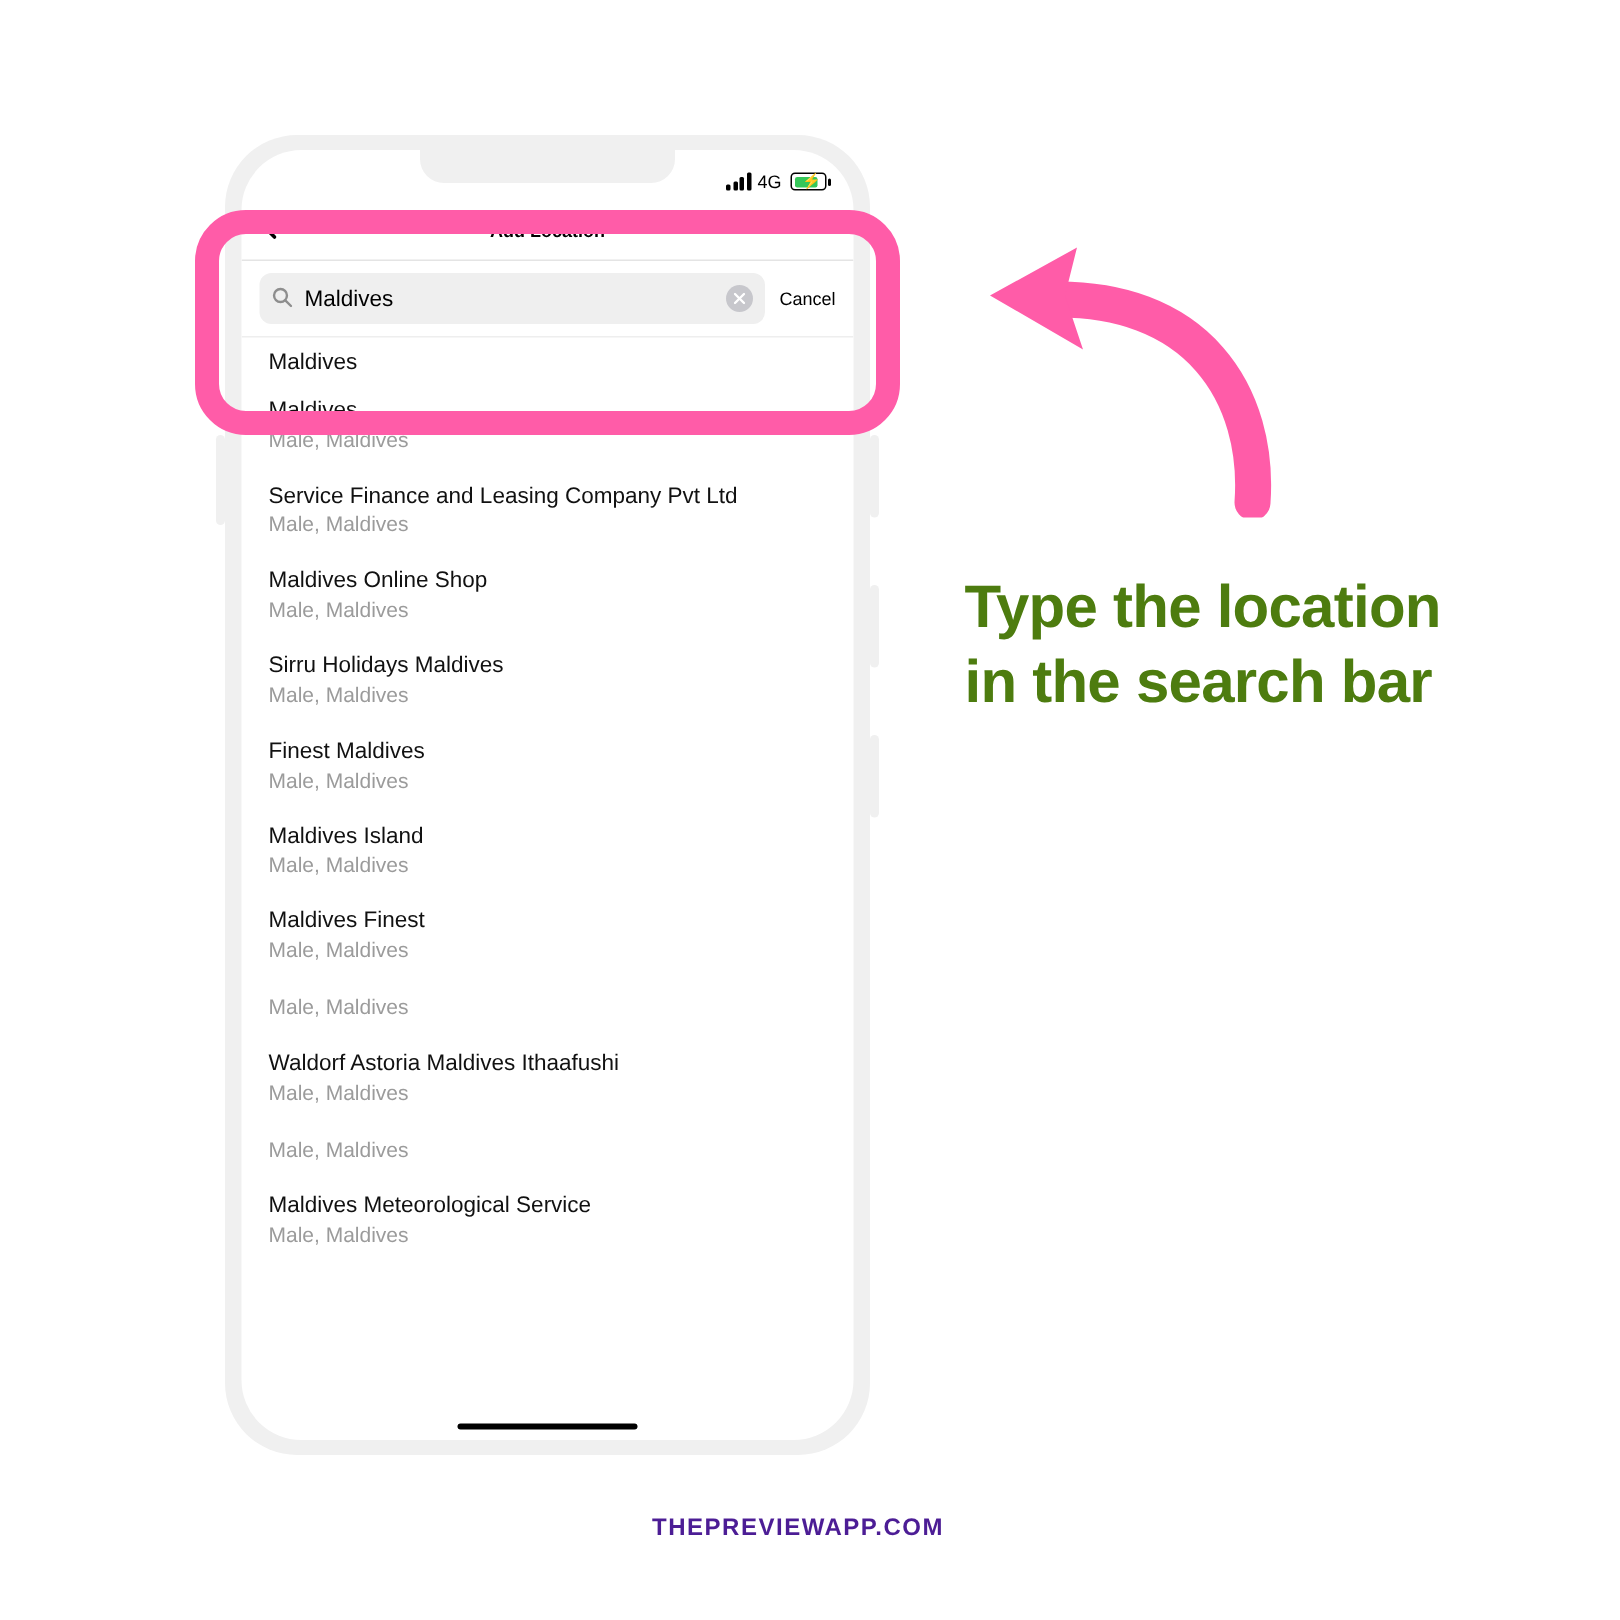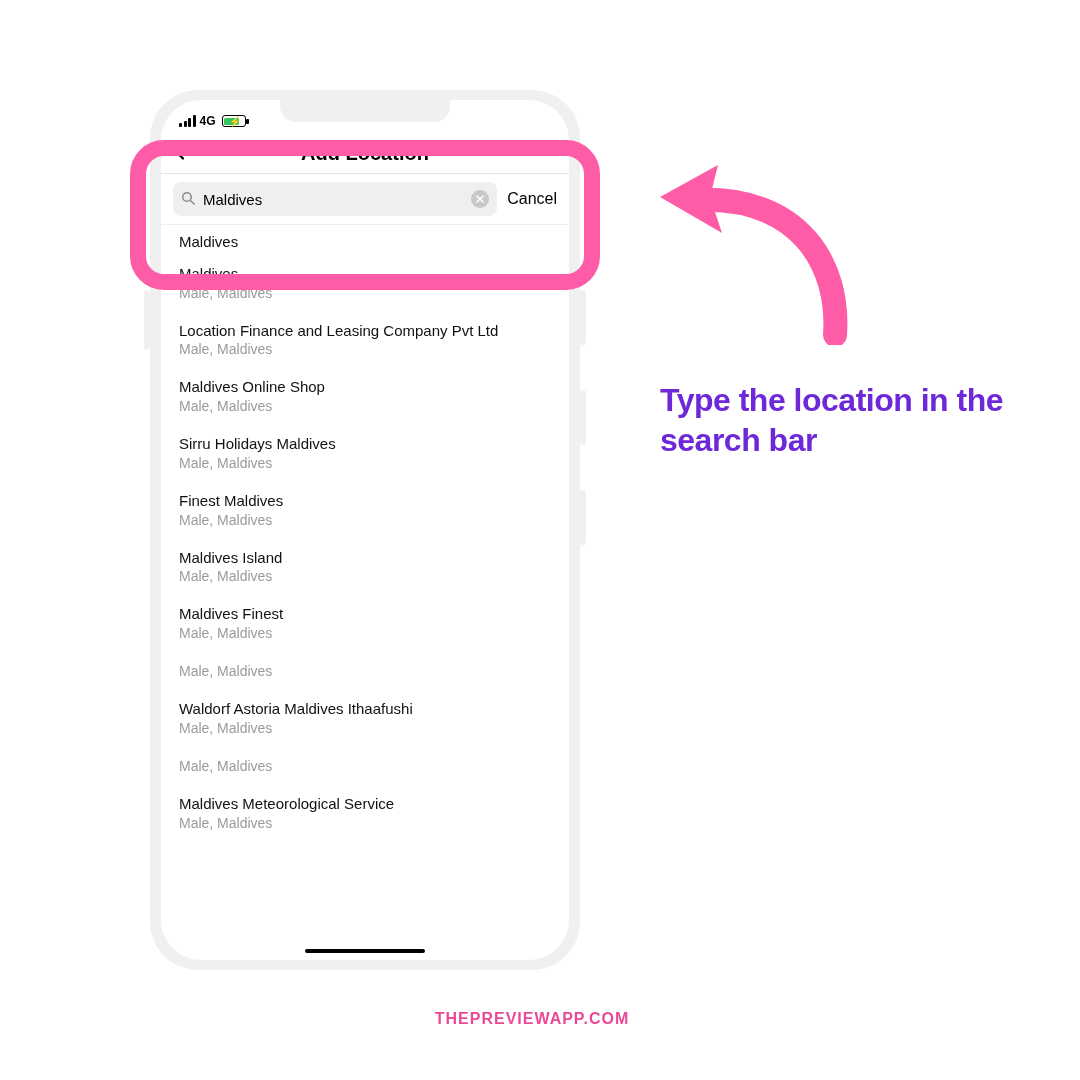--- a/index.html
+++ b/index.html
@@ -55,25 +55,25 @@
     border-bottom-left-radius: 16px;
     border-bottom-right-radius: 16px;
     z-index: 5;
   }
 
   
   .status-bar {
     height: 34px;
     display: flex;
     align-items: center;
-    justify-content: flex-start;
+    justify-content: flex-end;
     gap: 4px;
     padding: 8px 18px 0 18px;
     font-size: 12px;
-    font-weight: 700;
+    font-weight: 400;
     color: #000;
   }
   .signal-bars { display:flex; align-items:flex-end; gap:1.5px; height:12px; }
   .signal-bars span { width:3px; background:#000; border-radius:1px; }
   .signal-bars span:nth-child(1){height:4px;}
   .signal-bars span:nth-child(2){height:6px;}
   .signal-bars span:nth-child(3){height:9px;}
   .signal-bars span:nth-child(4){height:12px;}
   .battery {
     width: 24px; height: 12px; border:1.2px solid #000; border-radius:3px;
@@ -87,21 +87,21 @@
     position:absolute; left:7px; top:0px; font-size:10px; color:#000; line-height:11px;
   }
 
   
   .nav-header {
     height: 40px;
     border-bottom: 1px solid #e4e4e4;
     display:flex; align-items:center; justify-content:center;
     position:relative;
     font-weight:700;
-    font-size:20px;
+    font-size:12px;
   }
   .nav-back {
     position:absolute; left:12px; top:50%; transform:translateY(-50%);
     font-size:20px; font-weight:600;
   }
 
   
   .search-row {
     display:flex; align-items:center; gap:10px;
     padding: 8px 12px;
@@ -120,21 +120,21 @@
   .search-field input {
     border:none; outline:none; background:transparent;
     flex:1; font-size:15px; color:#000;
   }
   .search-field .clear {
     width:18px;height:18px;border-radius:50%;background:#c7c7cc;
     display:flex;align-items:center;justify-content:center;
     color:#fff;font-size:11px;line-height:1;
   }
   .cancel-btn {
-    font-size:16px; color:#000;
+    font-size:12px; color:#000;
   }
 
   
   .results { flex:1; overflow:hidden; }
   .result {
     padding: 11px 18px 10px 18px;
   }
   .result .name { font-size:15px; color:#111; line-height:1.25; }
   .result .sub  { font-size:14px; color:#9b9b9b; margin-top:1px; }
   .result.first { padding-top:8px; padding-bottom:2px; }
@@ -164,40 +164,40 @@
     left:640px;
     top:155px;
     width:220px;
     height:190px;
     z-index:15;
   }
 
   
   .caption {
     position:absolute;
-    left:660px;
+    left:643px;
     top:380px;
     width:360px;
     font-weight:800;
-    font-size:32px;
+    font-size:40px;
     line-height:1.25;
-    color:#6d28d9;
+    color:#4d7c0f;
     letter-spacing:-0.5px;
   }
 
   
   .watermark{
     position:absolute;
     left:0; right:16px;
     top:1010px;
     text-align:center;
     font-size:16px;
     font-weight:800;
     letter-spacing:1px;
-    color:#ec4899;
+    color:#4c1d95;
   }
 </style>
 </head>
 <body>
 
 <div class="phone">
   <div class="phone-side-btn side-left"></div>
   <div class="phone-side-btn side-right1"></div>
   <div class="phone-side-btn side-right2"></div>
   <div class="phone-side-btn side-right3"></div>
@@ -249,21 +249,21 @@
 
     <div class="results">
       <div class="result first">
         <div class="name">Maldives</div>
       </div>
       <div class="result">
         <div class="name">Maldives</div>
         <div class="sub">Male, Maldives</div>
       </div>
       <div class="result">
-        <div class="name">Location Finance and Leasing Company Pvt Ltd</div>
+        <div class="name">Service Finance and Leasing Company Pvt Ltd</div>
         <div class="sub">Male, Maldives</div>
       </div>
       <div class="result">
         <div class="name">Maldives Online Shop</div>
         <div class="sub">Male, Maldives</div>
       </div>
       <div class="result">
         <div class="name">Sirru Holidays Maldives</div>
         <div class="sub">Male, Maldives</div>
       </div>

